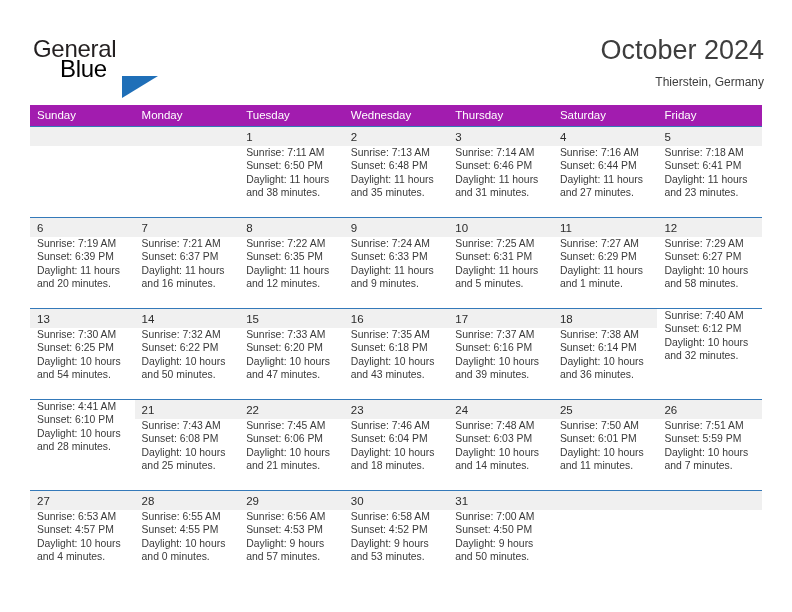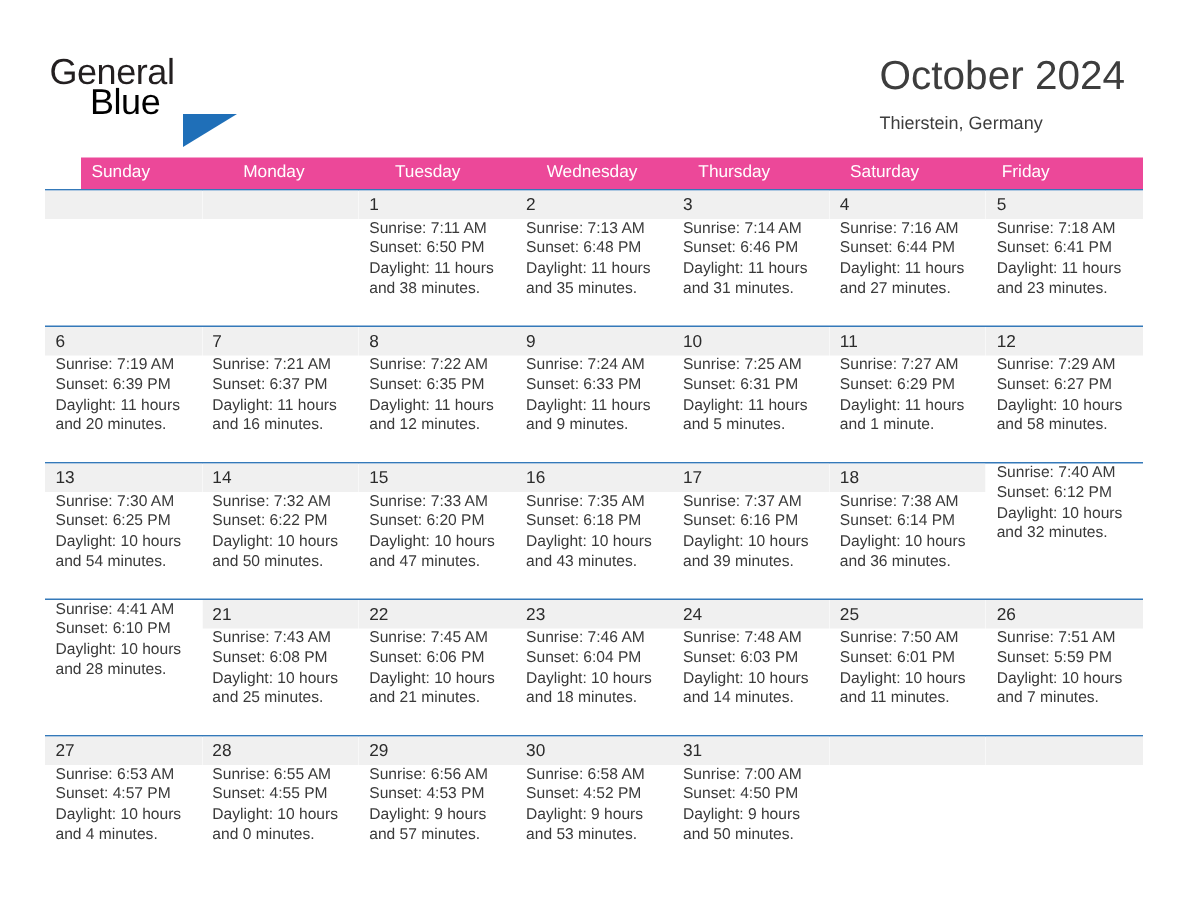--- a/index.html
+++ b/index.html
@@ -59,23 +59,23 @@
     left: 89px;
     top: 40px;
     width: 0;
     height: 0;
     border-left: 36px solid #1f6fb8;
     border-bottom: 22px solid transparent;
   }
 
   .title-block {
     position: absolute;
-    right: 42px;
+    right: 28px;
     top: 34px;
-    text-align: left;
+    text-align: right;
   }
   .cal-title {
     font-size: 27px;
     color: #3d3d3d;
     line-height: 33px;
     font-weight: normal;
     margin: 0;
   }
   .cal-subtitle {
     font-size: 12px;
@@ -87,23 +87,22 @@
 
   
   .calendar {
     position: absolute;
     left: 30px;
     top: 105px;
     width: 732px;
   }
   .weekday-row {
     display: flex;
-    background: #ec4899;
+    background: #a21caf;
     height: 21px;
-    margin-left: 24px;
   }
   .weekday {
     flex: 1 1 0;
     color: #ffffff;
     font-size: 11.5px;
     line-height: 21px;
     padding-left: 7px;
     box-sizing: border-box;
     overflow: hidden;
     white-space: nowrap;

